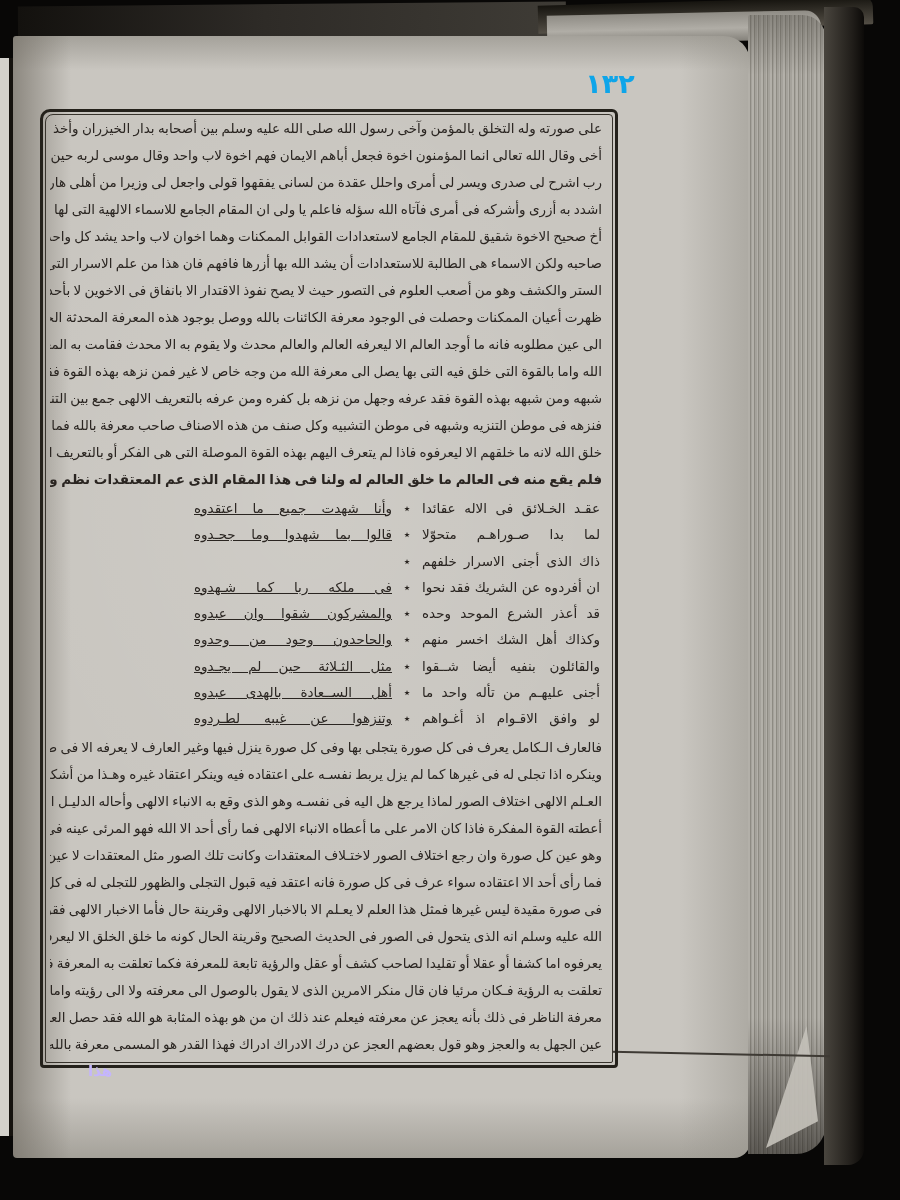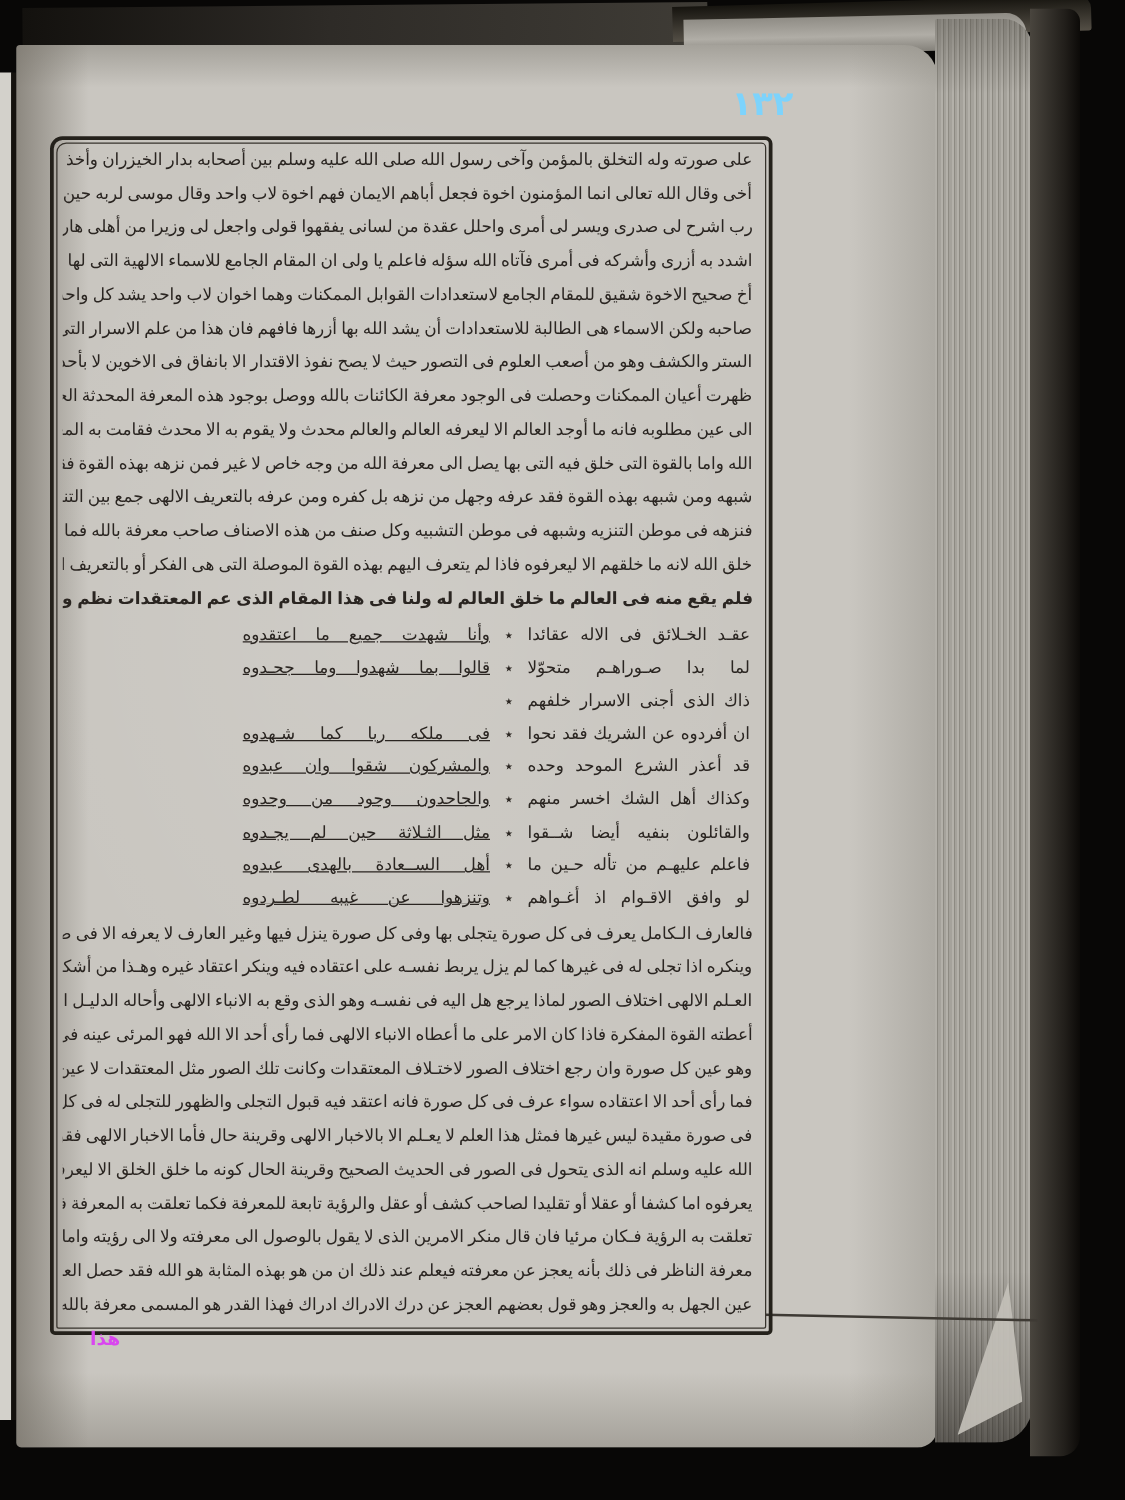--- a/index.html
+++ b/index.html
@@ -34,22 +34,22 @@
   .corner-wedge{position:absolute;left:766px;top:1026px;width:52px;height:122px;background:#c3c0b9;
     clip-path:polygon(78% 0,100% 78%,0 100%);opacity:.92;}
   .underpage-line{position:absolute;left:612px;top:1053px;width:218px;height:2px;background:#3e3a34;
     transform:rotate(1.2deg);}
   
   .frame{position:absolute;left:40px;top:109px;width:572px;height:953px;border:3px solid #24211b;
     border-radius:10px 6px 4px 4px;}
   .frame-inner{position:absolute;inset:2px;border:1px solid #37332c;border-radius:8px 4px 2px 2px;}
   
   .page-number{position:absolute;left:572px;top:68px;width:76px;text-align:center;
-    font-size:27px;font-weight:bold;color:#7dd3fc;letter-spacing:2px;}
-  .catchword{position:absolute;left:72px;top:1062px;font-size:15px;font-weight:bold;color:#d946ef;}
+    font-size:27px;font-weight:bold;color:#0ea5e9;letter-spacing:2px;}
+  .catchword{position:absolute;left:88px;top:1062px;font-size:15px;font-weight:bold;color:#c4b5fd;}
   .text-area{position:absolute;left:50px;top:115px;width:552px;height:941px;direction:rtl;
     color:#2a2521;overflow:hidden;}
   .tline{height:27px;line-height:27px;font-size:13.5px;word-spacing:-1px;
     text-align:justify;text-align-last:justify;overflow:hidden;white-space:nowrap;}
   .tline.last-line{text-align-last:right;font-weight:bold;}
   .poem{margin:2px 0;}
   .poem-row{height:26.3px;line-height:26.3px;display:flex;align-items:center;
     margin-right:2px;width:408px;font-size:13.5px;word-spacing:-1px;}
   .hemi{overflow:hidden;white-space:nowrap;text-align:justify;text-align-last:justify;height:26.3px;}
   .hemi.r{width:178px;}
@@ -125,21 +125,21 @@
           <span class="hemi r">وكذاك أهل الشك اخسر منهم</span>
           <span class="vsep">٭</span>
           <span class="hemi l">والجاحدون وجود من وجدوه</span>
         </div>
         <div class="poem-row">
           <span class="hemi r">والقائلون بنفيه أيضا شــقوا</span>
           <span class="vsep">٭</span>
           <span class="hemi l">مثل الثـلاثة حين لم يجـدوه</span>
         </div>
         <div class="poem-row">
-          <span class="hemi r">فاعلم عليهـم من تأله حـين ما</span>
+          <span class="hemi r">أجنى عليهـم من تأله واحد ما</span>
           <span class="vsep">٭</span>
           <span class="hemi l">أهل الســعادة بالهدى عبدوه</span>
         </div>
         <div class="poem-row">
           <span class="hemi r">لو وافق الاقـوام اذ أغـواهم</span>
           <span class="vsep">٭</span>
           <span class="hemi l">وتنزهوا عن غيبه لطـردوه</span>
         </div>
       </div>
     <div id="block2">

